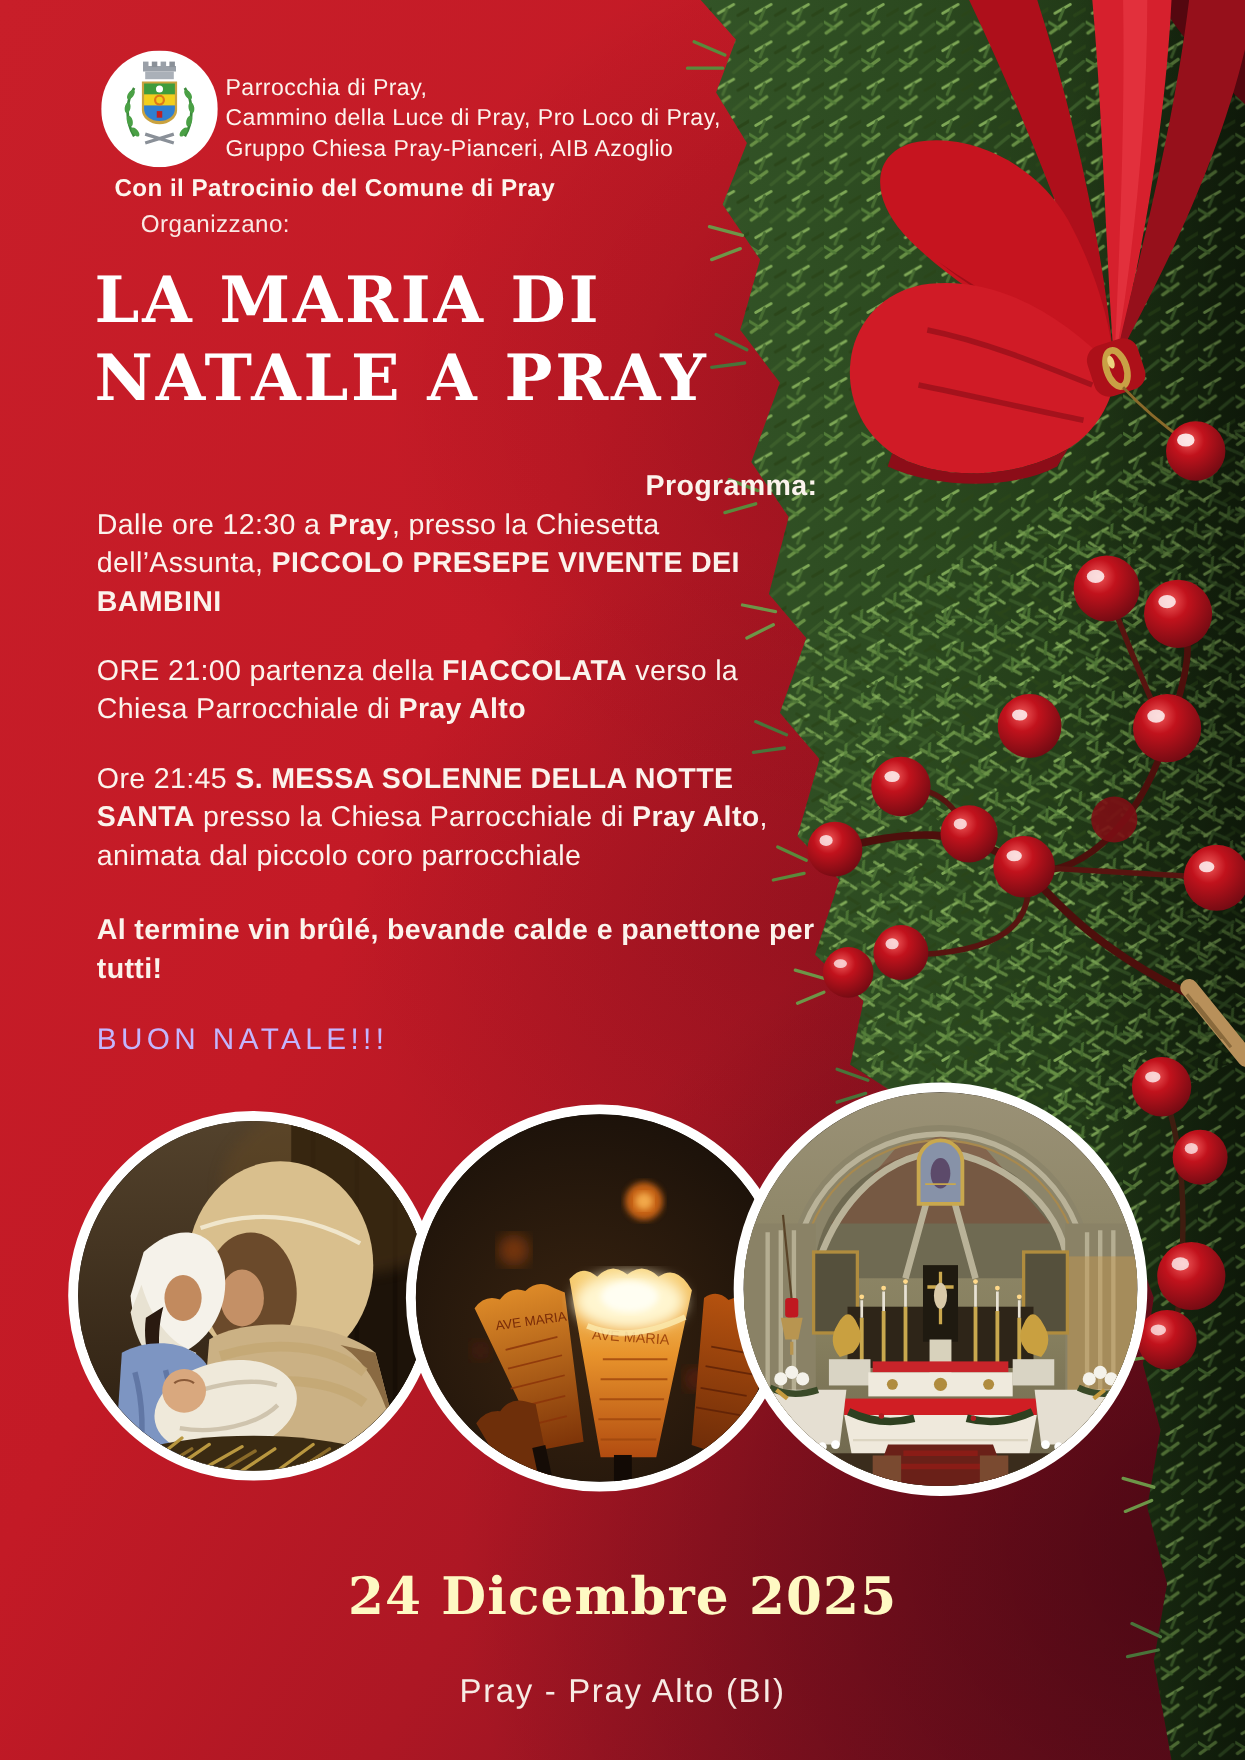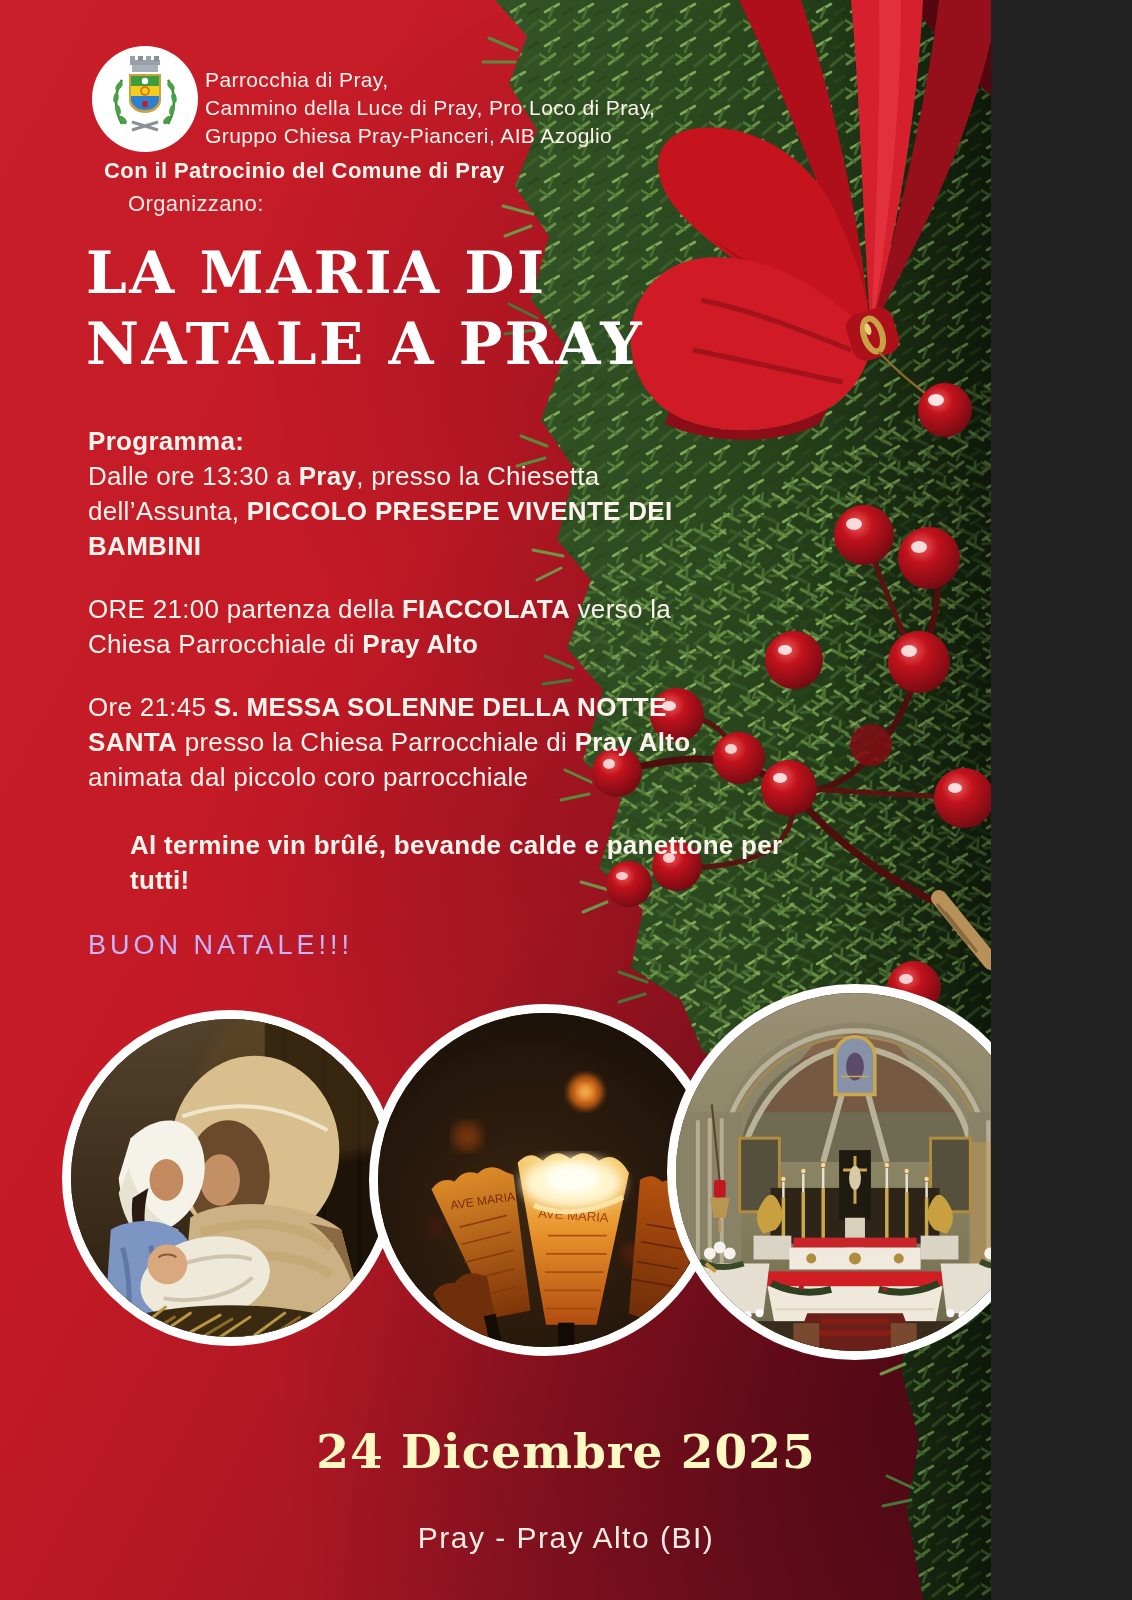--- a/index.html
+++ b/index.html
@@ -1,18 +1,18 @@
 <!DOCTYPE html>
 <html><head>
 <meta charset="utf-8">
 <style>
   html,body{margin:0;padding:0;background:#222;}
   .poster{
-    position:relative;width:991px;height:1600px;overflow:hidden;
-    font-family:"Liberation Sans",sans-serif;color:#fdf6ee;
+    position:relative;width:1094px;height:1600px;overflow:hidden;
+    font-family:"Liberation Sans",sans-serif;color:#fdf6ee;padding-left:39px;
   }
   .bg{
     position:absolute;inset:0;
     background:
       radial-gradient(760px 620px at 78% 22%, rgba(60,0,12,.30), transparent 70%),
       radial-gradient(1050px 950px at 98% 88%, rgba(40,0,10,.58), transparent 66%),
       radial-gradient(700px 500px at 70% 52%, rgba(80,4,16,.28), transparent 70%),
       linear-gradient(118deg,#c81e29 0%,#c31a26 38%,#ad1724 60%,#8b1322 80%,#6d1120 100%);
   }
   .decor{position:absolute;top:0;right:0;width:520px;height:1600px;z-index:1;}
@@ -21,22 +21,22 @@
   .org{left:205px;top:66px;font-size:21px;line-height:28px;letter-spacing:.4px;color:#fcf3ec;}
   .patronage{left:88px;top:158px;font-size:22px;font-weight:bold;letter-spacing:.4px;margin-left:16px;}
   .organizers{left:88px;top:191px;font-size:22px;letter-spacing:.4px;color:#f9e9e4;margin-left:40px;}
   .title{
     left:86px;top:238px;width:760px;
     font-family:"DejaVu Serif",serif;font-weight:bold;
     font-size:58px;line-height:71px;letter-spacing:2.5px;color:#ffffff;
   }
   .title .tl{display:block;}
   .body-text{left:88px;top:0;width:655px;font-size:26px;line-height:35px;letter-spacing:.3px;color:#fbf3ec;}
-  .heading{font-weight:bold;}
-  .closing{font-weight:bold;margin-left:42px;}
+  .heading{font-weight:bold;text-align:right;}
+  .closing{font-weight:bold;}
   .greeting{left:88px;top:930px;font-size:27px;letter-spacing:4px;color:#c4b5fd;}
   .photo{
     position:absolute;z-index:3;border:9px solid #ffffff;border-radius:50%;
     overflow:hidden;box-sizing:border-box;background:#1a120a;
   }
   .photo svg{display:block;width:100%;height:100%;}
   .photo-1{left:62px;top:1010px;width:336px;height:336px;}
   .photo-2{left:369px;top:1004px;width:352px;height:352px;}
   .photo-3{left:667px;top:984px;width:376px;height:376px;}
   .footer-date{
@@ -212,21 +212,21 @@
   </div>
   <p class="layer patronage">Con il Patrocinio del Comune di Pray</p>
   <p class="layer organizers">Organizzano:</p>
 
   <h1 class="layer title">
     <span class="tl">LA MARIA DI</span>
     <span class="tl">NATALE A PRAY</span>
   </h1>
 
   <p class="layer body-text heading" style="top:424px">Programma:</p>
-  <p class="layer body-text" style="top:459px"><span>Dalle ore 13:30 a </span><b>Pray</b><span>, presso la Chiesetta dell’Assunta, </span><b>PICCOLO PRESEPE VIVENTE DEI BAMBINI</b></p>
+  <p class="layer body-text" style="top:459px"><span>Dalle ore 12:30 a </span><b>Pray</b><span>, presso la Chiesetta dell’Assunta, </span><b>PICCOLO PRESEPE VIVENTE DEI BAMBINI</b></p>
   <p class="layer body-text" style="top:592px"><span>ORE 21:00 partenza della </span><b>FIACCOLATA</b><span> verso la Chiesa Parrocchiale di </span><b>Pray Alto</b></p>
   <p class="layer body-text" style="top:690px"><span>Ore 21:45 </span><b>S. MESSA SOLENNE DELLA NOTTE SANTA</b><span> presso la Chiesa Parrocchiale di </span><b>Pray Alto</b><span>, animata dal piccolo coro parrocchiale</span></p>
   <p class="layer body-text closing" style="top:828px">Al termine vin brûlé, bevande calde e panettone per tutti!</p>
   <p class="layer greeting">BUON NATALE!!!</p>
 
   <div class="photo photo-1">
     <svg viewBox="0 0 320 320">
       <defs>
         <linearGradient id="wood" x1="0" y1="0" x2="0" y2="1">
           <stop offset="0" stop-color="#53422c"></stop>

